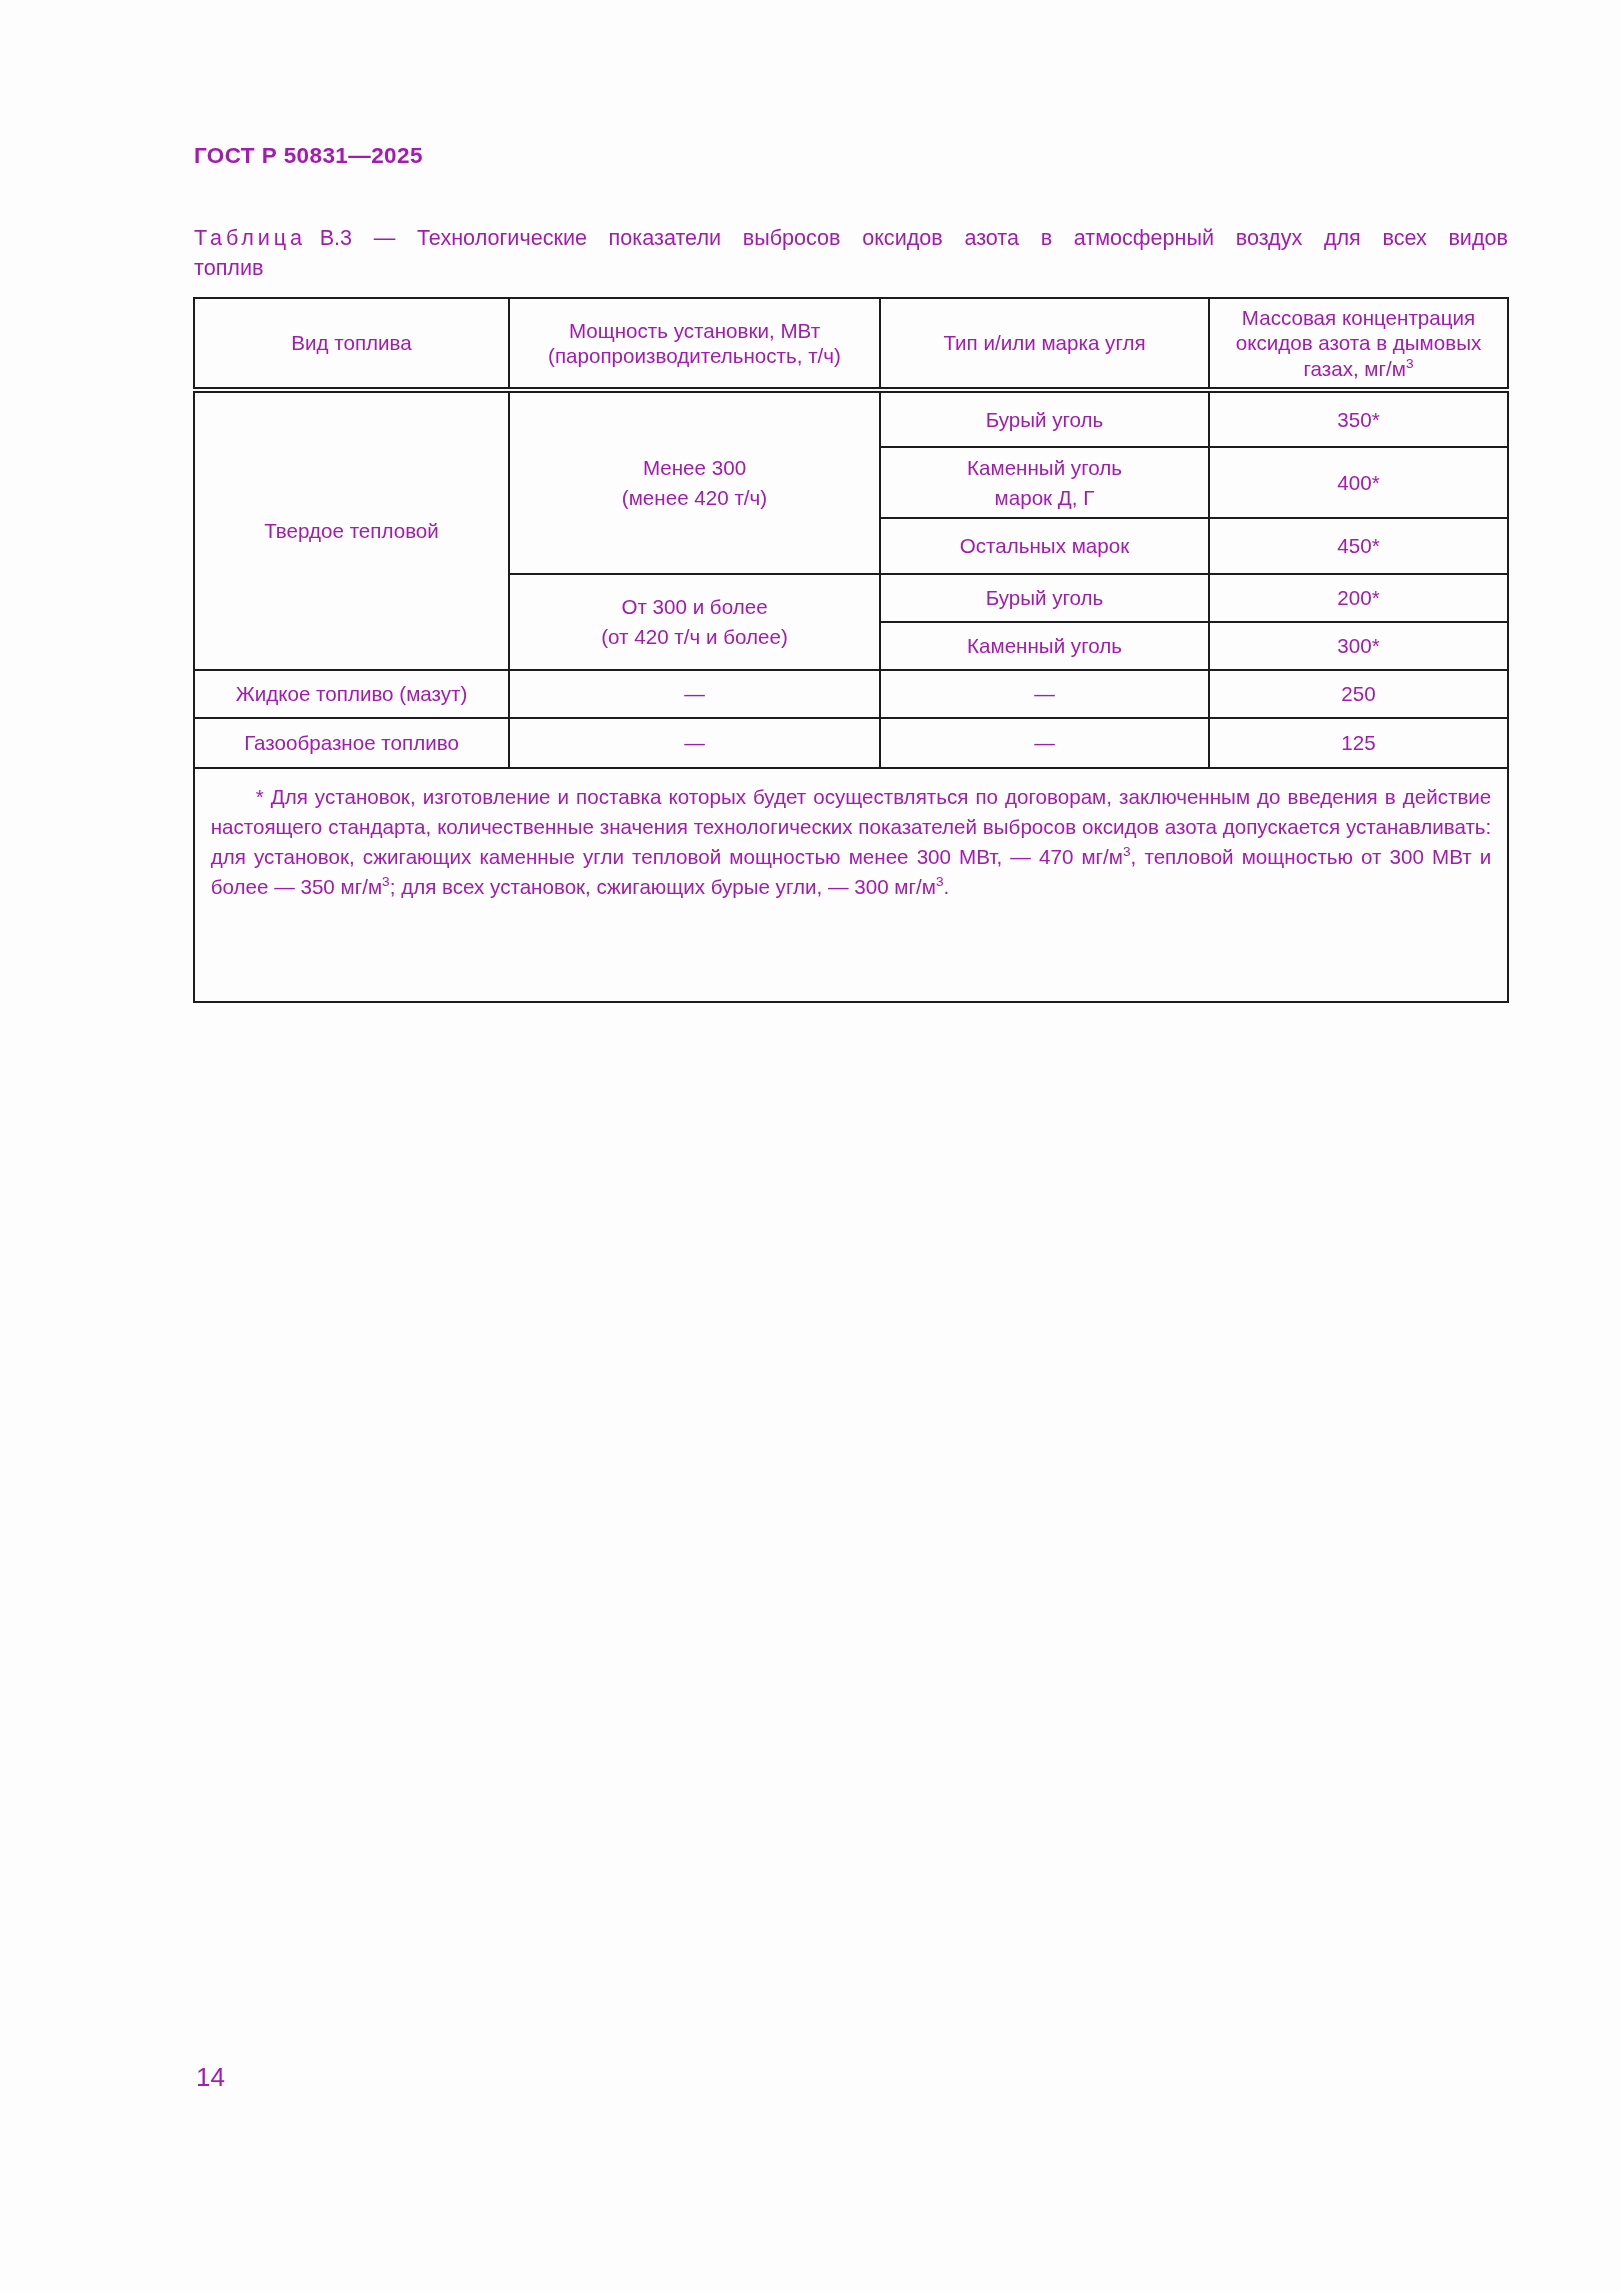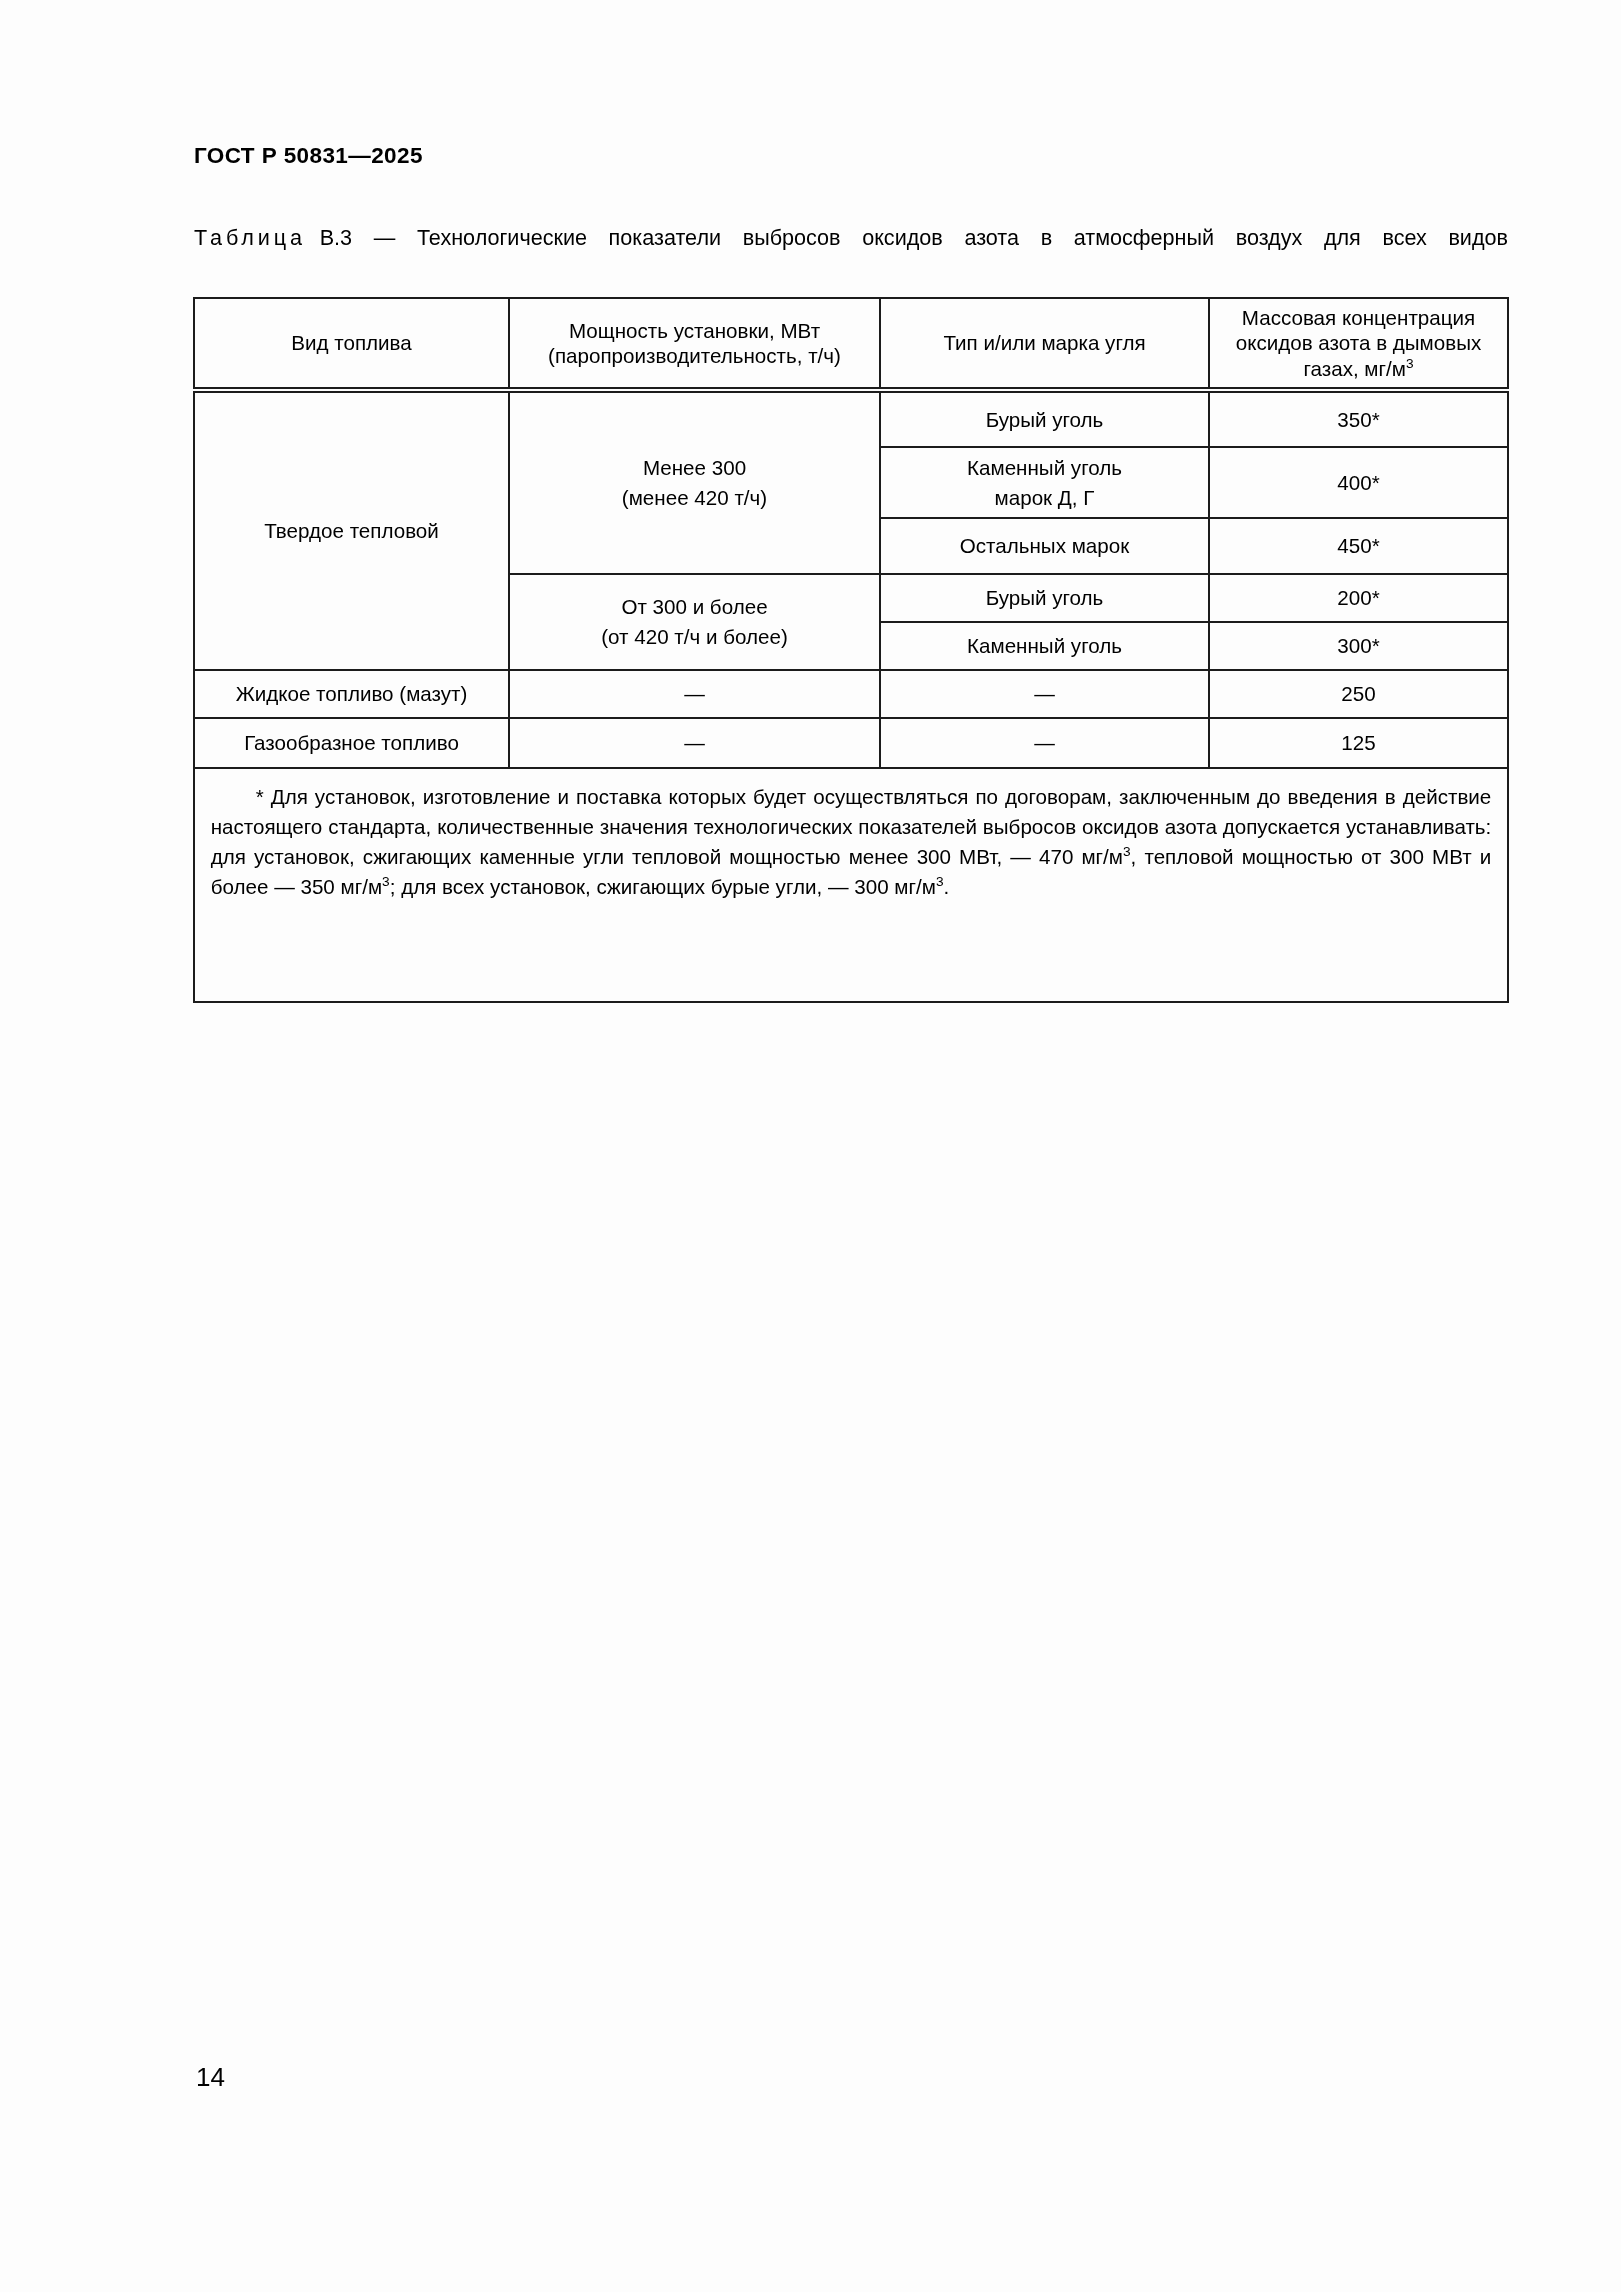--- a/index.html
+++ b/index.html
@@ -2,21 +2,21 @@
 <html lang="ru"><head>
 <meta charset="utf-8">
 <style>
   * { box-sizing: border-box; }
   html, body { margin: 0; padding: 0; background: #ffffff; }
   .page {
     position: relative;
     width: 1621px;
     height: 2293px;
     background: #fdfdfd;
-    color: #000000;
+    color: #a21caf;
     font-family: "Liberation Sans", sans-serif;
     overflow: hidden;
   }
   .doc-code {
     position: absolute;
     left: 194px;
     top: 143px;
     font-size: 22.5px;
     font-weight: bold;
     letter-spacing: 0.4px;
@@ -87,20 +87,21 @@
 </style>
 </head>
 <body>
 
 <div class="page">
 
   <div class="doc-code">ГОСТ Р 50831—2025</div>
 
   <div class="caption">
     <div class="caption-line1"><span class="caption-label">Таблица</span><span>В.3 — Технологические показатели выбросов оксидов азота в атмосферный воздух для всех видов</span></div>
+    <div class="caption-line2">топлив</div>
   </div>
 
   <table class="tbl">
     <colgroup>
       <col style="width:315px">
       <col style="width:371px">
       <col style="width:329px">
       <col style="width:299px">
     </colgroup>
     <thead>

